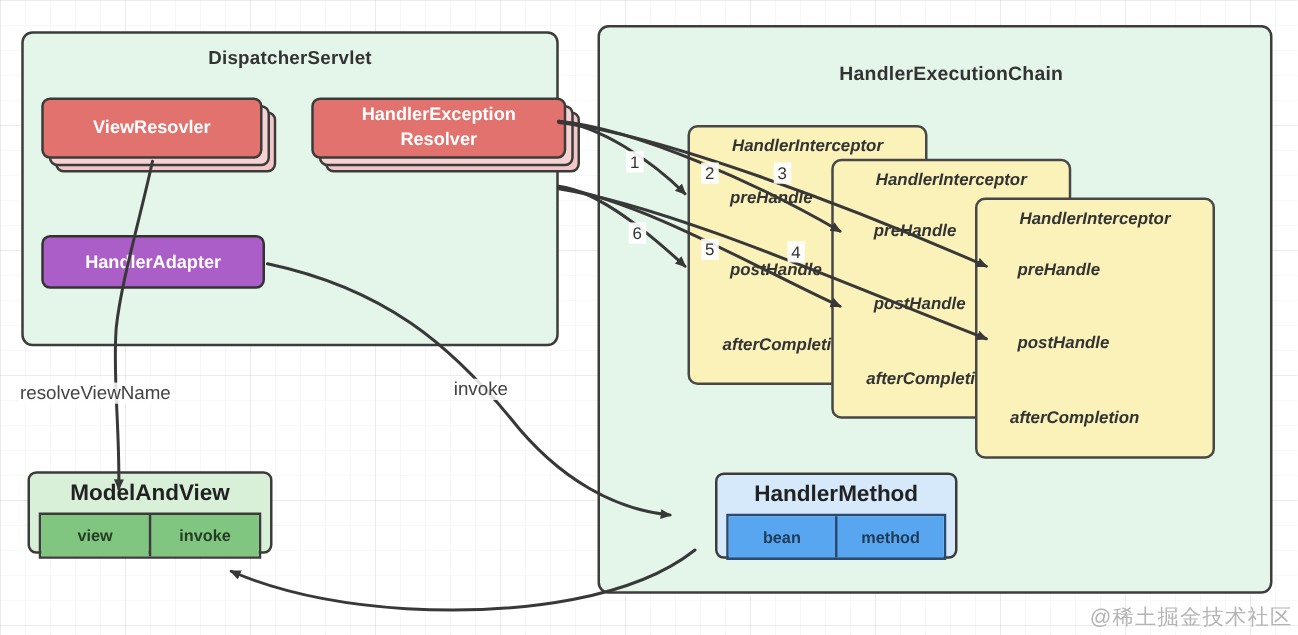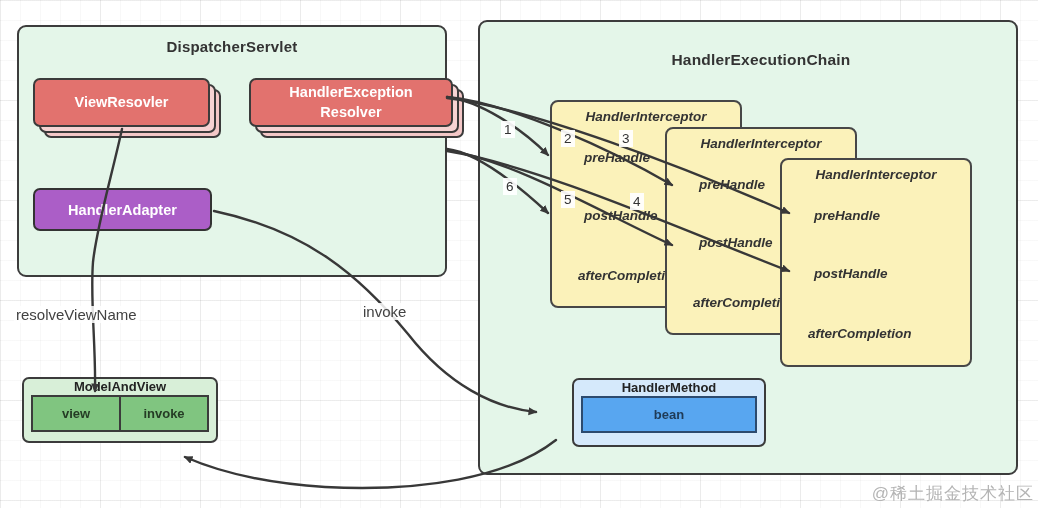--- a/index.html
+++ b/index.html
@@ -59,22 +59,22 @@
   .interceptor .m { position:absolute; font-weight:bold; font-size:13.5px; color:#333; white-space:nowrap; }
   .interceptor .m.pre   { top:48px;  left:32px; }
   .interceptor .m.post  { top:106px; left:32px; }
   .interceptor .m.after { top:166px; left:26px; }
 
   
   .record {
     position:absolute; border:2.5px solid #3b3b3b; border-radius:7px;
   }
   .record .r-title {
-    height:15px; display:flex; align-items:center; justify-content:center;
-    font-weight:bold; font-size:13px; color:#222;
+    height:30px; display:flex; align-items:center; justify-content:center;
+    font-weight:bold; font-size:18px; color:#222;
   }
   .record .r-row {
     display:flex; margin:1px 7px 7px 7px; border:2px solid #3b3b3b; height:37px;
   }
   .record .r-cell {
     flex:1; display:flex; align-items:center; justify-content:center;
     font-weight:bold; font-size:13px;
   }
   .record .r-cell + .r-cell { border-left:2px solid #3b3b3b; }
 
@@ -156,20 +156,21 @@
     <div class="i-title">HandlerInterceptor</div>
     <div class="m pre">preHandle</div>
     <div class="m post">postHandle</div>
     <div class="m after">afterCompletion</div>
   </div>
 
   <div class="record hm z4" style="left:572px; top:378px; width:194px; height:69px;">
     <div class="r-title">HandlerMethod</div>
     <div class="r-row">
       <div class="r-cell">bean</div>
+      <div class="r-cell">method</div>
     </div>
   </div>
 
   <div class="record mv z2" style="left:22px; top:377px; width:196px; height:66px;">
     <div class="r-title">ModelAndView</div>
     <div class="r-row">
       <div class="r-cell">view</div>
       <div class="r-cell">invoke</div>
     </div>
   </div>

